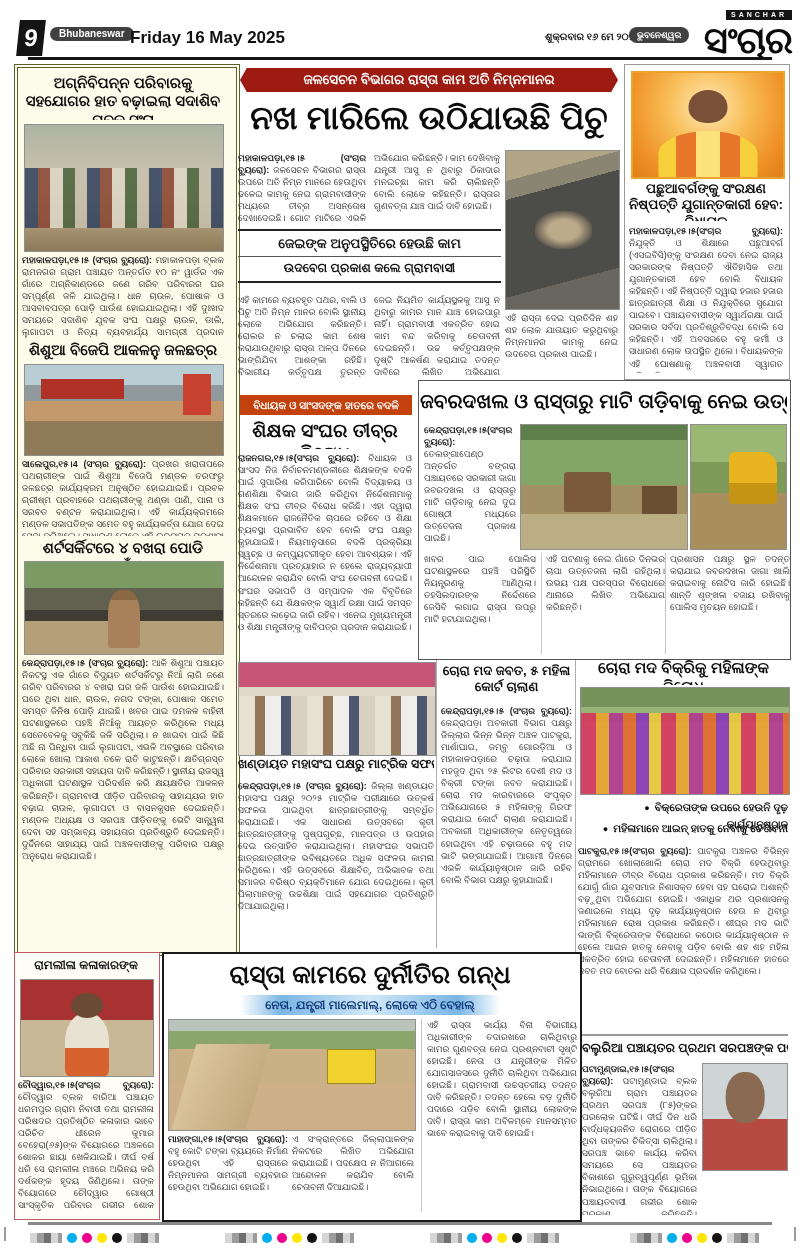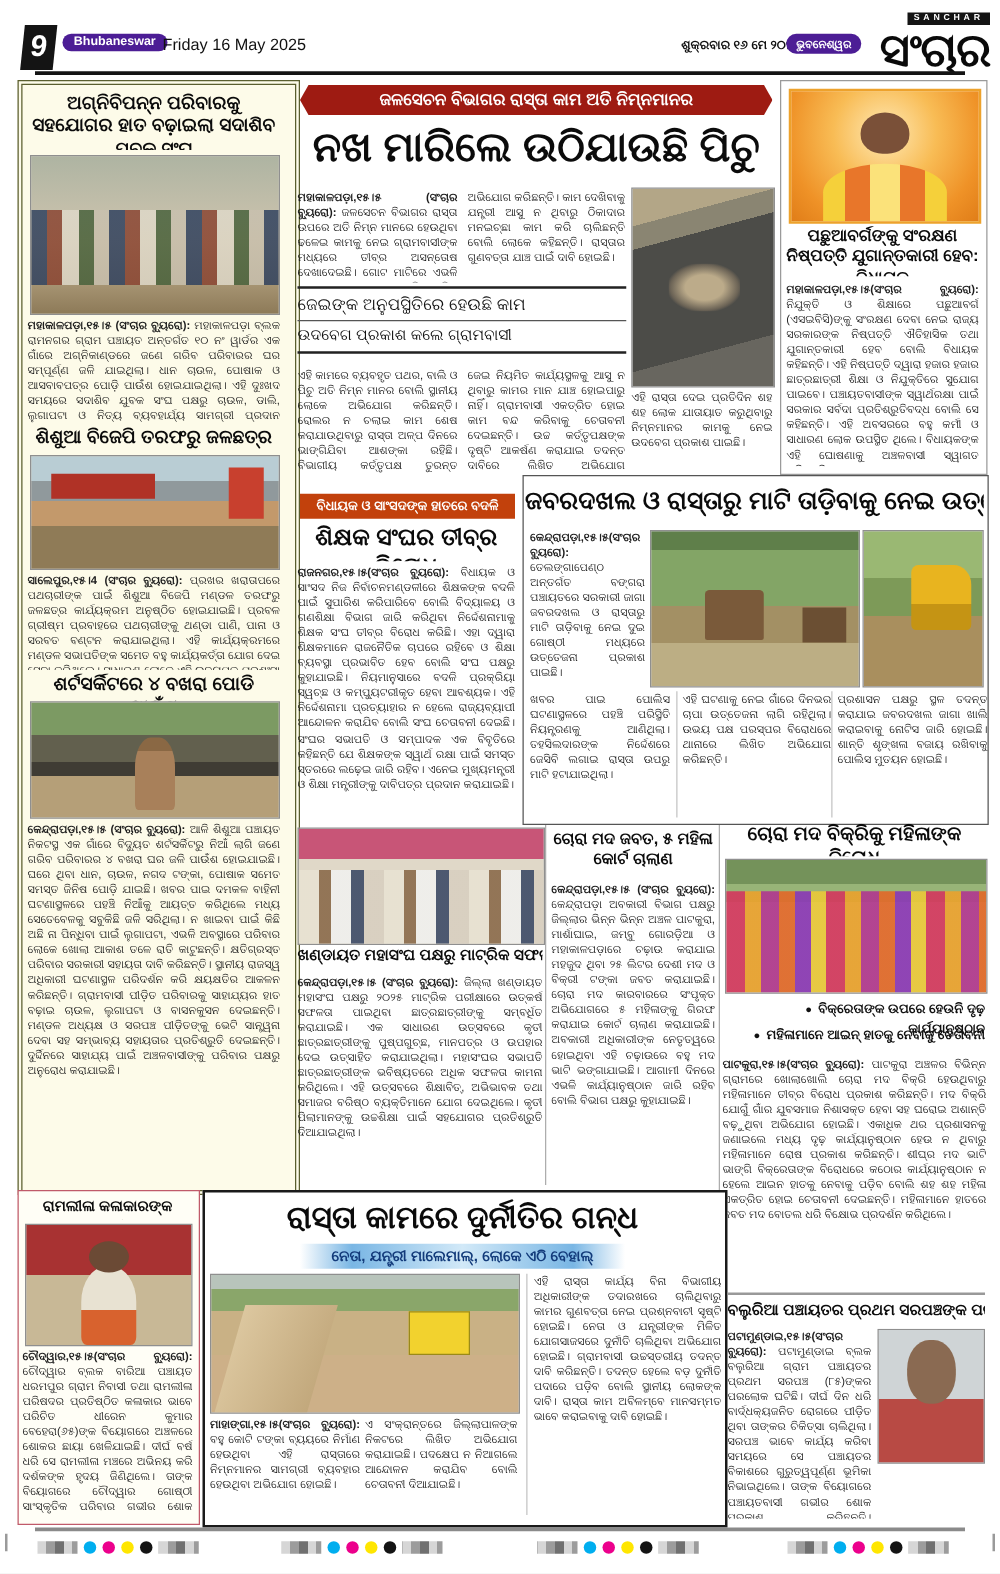--- a/index.html
+++ b/index.html
@@ -9,37 +9,37 @@
   .head{font-weight:bold;color:#0b0b0b;text-align:center;line-height:1.22;overflow:hidden;}
   .body-txt{font-size:9px;line-height:1.34;text-align:justify;color:#1d1d1d;overflow:hidden;}
   .dl{font-weight:bold;}
   .photo{position:absolute;overflow:hidden;border:1px solid #8f8f8f;}
   .photo::before,.photo::after{content:"";position:absolute;}
   .vrule{background:#adadad;width:1px;}
 
   
   .pgnum{background:#141414;color:#fff;font-size:24px;font-weight:bold;text-align:center;
          line-height:36px;transform:skewX(-6deg);}
-  .pill{background:#4c1d95;color:#fff;border-radius:9px;font-weight:bold;text-align:center;}
+  .pill{background:#404040;color:#fff;border-radius:9px;font-weight:bold;text-align:center;}
   .hdr-rule{background:#141414;}
   .masthead-top{background:#141414;color:#fff;font-size:7px;letter-spacing:3px;text-align:center;
                 font-weight:bold;line-height:10px;}
   .masthead{font-size:37px;font-weight:900;letter-spacing:-1px;line-height:42px;text-align:right;color:#0a0a0a;}
 
   
   .leftbox{border:4px double #5a5e2e;background:#fdfbe9;}
   .mlabox{border:1px solid #9a9a9a;background:#fff;}
   .encbox{border:1px solid #555;}
   .corrbox{border:2px solid #1a1a1a;background:#fff;}
   .ramabox{border:1px solid #c05a6a;background:#fffef6;}
 
   .ribbon{color:#fff;font-weight:bold;text-align:center;
           clip-path:polygon(1.8% 0,98.2% 0,100% 50%,98.2% 100%,1.8% 100%,0 50%);}
   .blackbar{background:#c2410c;color:#fff;font-weight:bold;text-align:center;}
-  .subbox{border-top:2px solid #222;border-bottom:2px solid #222;text-align:left;font-weight:normal;}
+  .subbox{border-top:2px solid #222;border-bottom:2px solid #222;text-align:center;font-weight:bold;}
   .subbox .l1{font-size:13.5px;padding:5px 0 4px;border-bottom:1px solid #555;}
   .subbox .l2{font-size:12.5px;padding:4px 0 5px;}
   .bluebar{background:linear-gradient(90deg,#ffffff 0%,#79b6e4 16%,#d2e9f8 50%,#79b6e4 84%,#ffffff 100%);
            color:#123a7a;font-weight:bold;text-align:center;line-height:20px;font-size:12px;}
   .bullet{font-size:10.5px;font-weight:bold;line-height:1.55;text-align:right;color:#111;}
   .bullet::before{content:"●";margin-right:5px;font-size:9px;}
 
   
   .ph-aid{background:linear-gradient(180deg,#aeb4a2 0%,#c6c0ab 38%,#c9b897 55%,#8d7a58 100%);}
   .ph-aid::after{left:0;right:0;top:34%;height:48%;opacity:.85;
@@ -91,37 +91,37 @@
   .dot{width:10px;height:10px;border-radius:50%;}
   .tick{background:#9a9a9a;}
 </style>
 </head>
 <body>
 
 <div class="page">
 
   <div class="abs pgnum" style="left:18px;top:20px;width:26px;height:36px;">9</div>
   <div class="abs pill" style="left:50px;top:27px;height:14px;line-height:14px;font-size:10px;padding:0 9px;">Bhubaneswar</div>
-  <div class="abs" style="left:130px;top:28px;font-size:13px;font-weight:normal;">Friday 16 May 2025</div>
+  <div class="abs" style="left:130px;top:28px;font-size:17px;font-weight:bold;">Friday 16 May 2025</div>
   <div class="abs" style="left:545px;top:31px;font-size:10px;font-weight:bold;">ଶୁକ୍ରବାର ୧୬ ମେ ୨୦୨୫</div>
   <div class="abs pill" style="left:629px;top:27px;height:16px;line-height:16px;font-size:9px;padding:0 8px;">ଭୁବନେଶ୍ୱର</div>
   <div class="abs" style="left:674px;top:10px;width:118px;">
     <div class="masthead-top" style="margin-left:52px;">SANCHAR</div>
     <div class="masthead">ସଂଚାର</div>
   </div>
   <div class="abs hdr-rule" style="left:28px;top:57px;width:744px;height:3px;"></div>
 
   <div class="abs leftbox" style="left:14px;top:64px;width:218px;height:884px;"></div>
   <div class="abs head" style="left:22px;top:74px;width:202px;height:46px;font-size:15px;">ଅଗ୍ନିବିପନ୍ନ ପରିବାରକୁ ସହଯୋଗର ହାତ ବଢ଼ାଇଲା ସଦାଶିବ ଯୁବକ ସଂଘ</div>
   <div class="photo ph-aid" style="left:24px;top:124px;width:198px;height:126px;"></div>
   <div class="abs body-txt" style="left:22px;top:254px;width:202px;height:84px;">
     <span class="dl">ମହାକାଳପଡ଼ା,୧୫।୫ (ସଂଚାର ବ୍ୟୁରୋ):</span>
     <span>ମହାକାଳପଡ଼ା ବ୍ଲକ ରାମନଗର ଗ୍ରାମ ପଞ୍ଚାୟତ ଅନ୍ତର୍ଗତ ୧୦ ନଂ ୱାର୍ଡର ଏକ ଗାଁରେ ଅଗ୍ନିକାଣ୍ଡରେ ଜଣେ ଗରିବ ପରିବାରର ଘର ସମ୍ପୂର୍ଣ୍ଣ ଜଳି ଯାଇଥିଲା। ଧାନ ଚାଉଳ, ପୋଷାକ ଓ ଆସବାବପତ୍ର ପୋଡ଼ି ପାଉଁଶ ହୋଇଯାଇଥିଲା। ଏହି ଦୁଃଖଦ ସମୟରେ ସଦାଶିବ ଯୁବକ ସଂଘ ପକ୍ଷରୁ ଚାଉଳ, ଡାଲି, ଲୁଗାପଟା ଓ ନିତ୍ୟ ବ୍ୟବହାର୍ଯ୍ୟ ସାମଗ୍ରୀ ପ୍ରଦାନ କରାଯାଇଛି। ଏହି କାର୍ଯ୍ୟକ୍ରମରେ ସଂଘର ସଭାପତି, ସମ୍ପାଦକ, ସଦସ୍ୟ ତଥା ଗ୍ରାମର ଗଣ୍ୟମାନ୍ୟ ବ୍ୟକ୍ତି ଉପସ୍ଥିତ ରହି ସହଯୋଗର ହାତ ବଢ଼ାଇଥିଲେ।</span>
   </div>
-  <div class="abs head" style="left:22px;top:341px;width:202px;height:22px;font-size:15px;">ଶିଶୁଆ ବିଜେପି ତରଫରୁ ଜଳଛତ୍ର</div>
+  <div class="abs head" style="left:22px;top:341px;width:202px;height:22px;font-size:15px;">ଶିଶୁଆ ବିଜେପି ଆକଳନୁ ଜଳଛତ୍ର</div>
   <div class="photo ph-stall" style="left:24px;top:364px;width:198px;height:90px;"></div>
   <div class="abs body-txt" style="left:22px;top:458px;width:202px;height:78px;">
     <span class="dl">ସାଲେପୁର,୧୫।4 (ସଂଚାର ବ୍ୟୁରୋ):</span>
     <span>ପ୍ରଖର ଖରାତାପରେ ପଥଚାରୀଙ୍କ ପାଇଁ ଶିଶୁଆ ବିଜେପି ମଣ୍ଡଳ ତରଫରୁ ଜଳଛତ୍ର କାର୍ଯ୍ୟକ୍ରମ ଅନୁଷ୍ଠିତ ହୋଇଯାଇଛି। ପ୍ରବଳ ଗ୍ରୀଷ୍ମ ପ୍ରବାହରେ ପଥଚାରୀଙ୍କୁ ଥଣ୍ଡା ପାଣି, ପାନା ଓ ସରବତ ବଣ୍ଟନ କରାଯାଇଥିଲା। ଏହି କାର୍ଯ୍ୟକ୍ରମରେ ମଣ୍ଡଳ ସଭାପତିଙ୍କ ସମେତ ବହୁ କାର୍ଯ୍ୟକର୍ତ୍ତା ଯୋଗ ଦେଇ ସେବା କରିଥିଲେ। ସାଧାରଣ ଲୋକେ ଏହି ଉଦ୍ୟମକୁ ପ୍ରଶଂସା କରିଛନ୍ତି।</span>
   </div>
   <div class="abs head" style="left:22px;top:539px;width:202px;height:22px;font-size:15px;">ଶର୍ଟସର୍କିଟରେ ୪ ବଖରା ପୋଡି ପାଉଁଶ</div>
   <div class="photo ph-burnt" style="left:24px;top:561px;width:198px;height:92px;"></div>
   <div class="abs body-txt" style="left:22px;top:657px;width:202px;height:283px;">
     <span class="dl">କେନ୍ଦ୍ରାପଡ଼ା,୧୫।୫ (ସଂଚାର ବ୍ୟୁରୋ):</span>
     <span>ଆଳି ଶିଶୁଆ ପଞ୍ଚାୟତ ନିକଟସ୍ଥ ଏକ ଗାଁରେ ବିଦ୍ୟୁତ ଶର୍ଟସର୍କିଟରୁ ନିଆଁ ଲାଗି ଜଣେ ଗରିବ ପରିବାରର ୪ ବଖରା ଘର ଜଳି ପାଉଁଶ ହୋଇଯାଇଛି। ଘରେ ଥିବା ଧାନ, ଚାଉଳ, ନଗଦ ଟଙ୍କା, ପୋଷାକ ସମେତ ସମସ୍ତ ଜିନିଷ ପୋଡ଼ି ଯାଇଛି। ଖବର ପାଇ ଦମକଳ ବାହିନୀ ଘଟଣାସ୍ଥଳରେ ପହଞ୍ଚି ନିଆଁକୁ ଆୟତ୍ତ କରିଥିଲେ ମଧ୍ୟ ସେତେବେଳକୁ ସବୁକିଛି ଜଳି ସରିଥିଲା। ନ ଖାଇବା ପାଇଁ କିଛି ଅଛି ନା ପିନ୍ଧିବା ପାଇଁ ଲୁଗାପଟା, ଏଭଳି ଅବସ୍ଥାରେ ପରିବାର ଲୋକେ ଖୋଲା ଆକାଶ ତଳେ ରାତି କାଟୁଛନ୍ତି। କ୍ଷତିଗ୍ରସ୍ତ ପରିବାର ସରକାରୀ ସହାୟତା ଦାବି କରିଛନ୍ତି। ସ୍ଥାନୀୟ ରାଜସ୍ୱ ଅଧିକାରୀ ଘଟଣାସ୍ଥଳ ପରିଦର୍ଶନ କରି କ୍ଷୟକ୍ଷତିର ଆକଳନ କରିଛନ୍ତି। ଗ୍ରାମବାସୀ ପୀଡ଼ିତ ପରିବାରକୁ ସାହାଯ୍ୟର ହାତ ବଢ଼ାଇ ଚାଉଳ, ଲୁଗାପଟା ଓ ବାସନକୁସନ ଦେଇଛନ୍ତି। ମଣ୍ଡଳ ଅଧ୍ୟକ୍ଷ ଓ ସରପଞ୍ଚ ପୀଡ଼ିତଙ୍କୁ ଭେଟି ସାନ୍ତ୍ୱନା ଦେବା ସହ ସମ୍ଭାବ୍ୟ ସହାୟତାର ପ୍ରତିଶ୍ରୁତି ଦେଇଛନ୍ତି। ଦୁର୍ଦ୍ଦିନରେ ସାହାଯ୍ୟ ପାଇଁ ଅଞ୍ଚଳବାସୀଙ୍କୁ ପରିବାର ପକ୍ଷରୁ ଅନୁରୋଧ କରାଯାଇଛି।</span>

